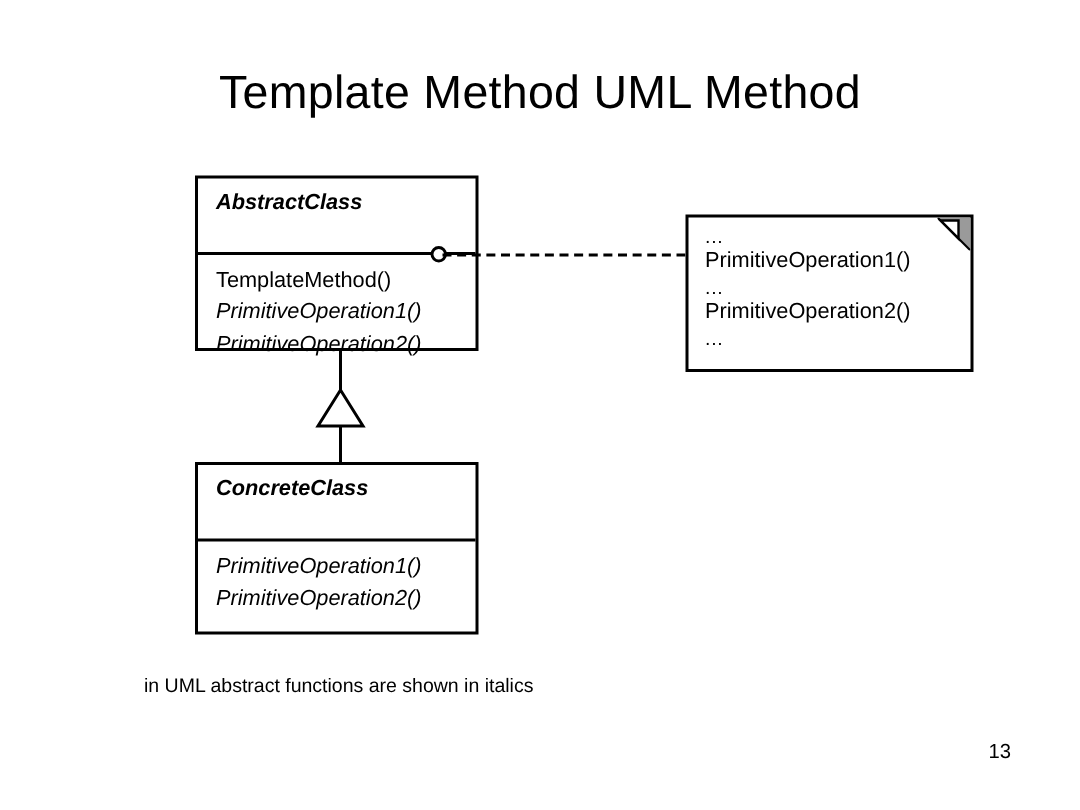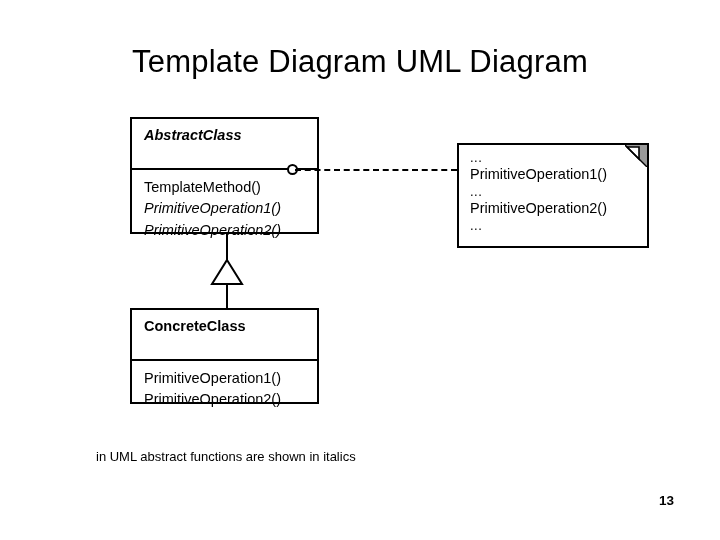--- a/index.html
+++ b/index.html
@@ -69,21 +69,22 @@
   #abstract-class {
     left: 130px;
     top: 117px;
     width: 189px;
     height: 117px;
   }
   #concrete-class {
     left: 130px;
     top: 308px;
     width: 189px;
-    height: 96px;
+    height: 115px;
+    font-style: italic;
   }
 
   
   #note-box {
     position: absolute;
     left: 457px;
     top: 143px;
     width: 192px;
     height: 105px;
     background: #ffffff;
@@ -160,29 +161,28 @@
     font-size: 13px;
     color: #000000;
     white-space: nowrap;
   }
   #page-number {
     position: absolute;
     left: 659px;
     top: 493px;
     font-size: 13.5px;
     color: #000000;
-    font-weight: bold;
   }
 </style>
 </head>
 <body>
 
 <div id="slide">
 
-  <div id="slide-title">Template Diagram UML Diagram</div>
+  <div id="slide-title">Template Method UML Method</div>
 
   <div class="uml-class" id="abstract-class">
     <div class="compartment-name italic">AbstractClass</div>
     <div class="compartment-ops">
       <div class="uml-op">TemplateMethod()</div>
       <div class="uml-op italic">PrimitiveOperation1()</div>
       <div class="uml-op italic">PrimitiveOperation2()</div>
     </div>
   </div>
 

